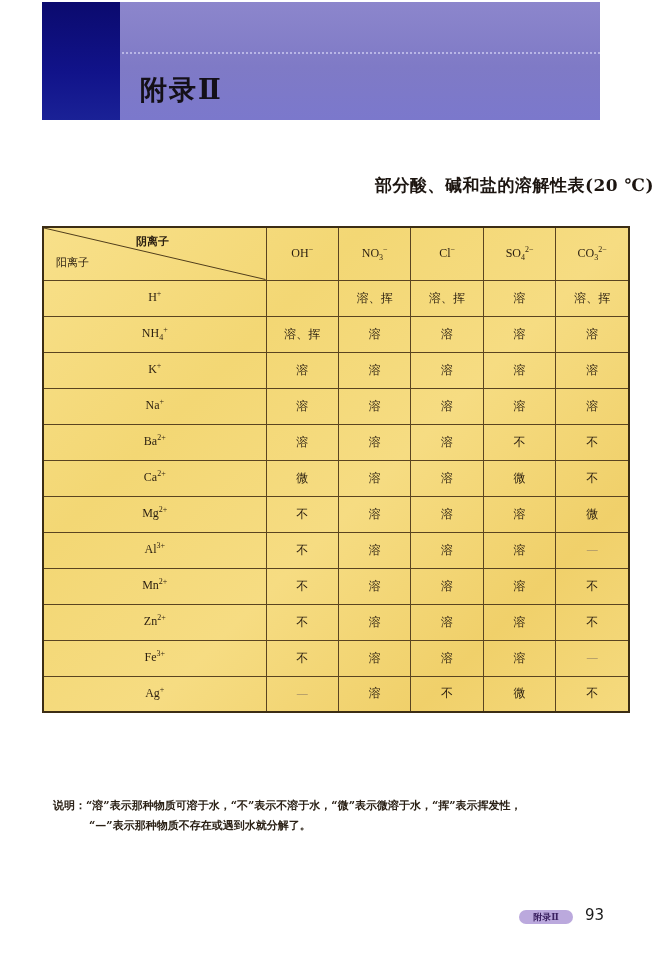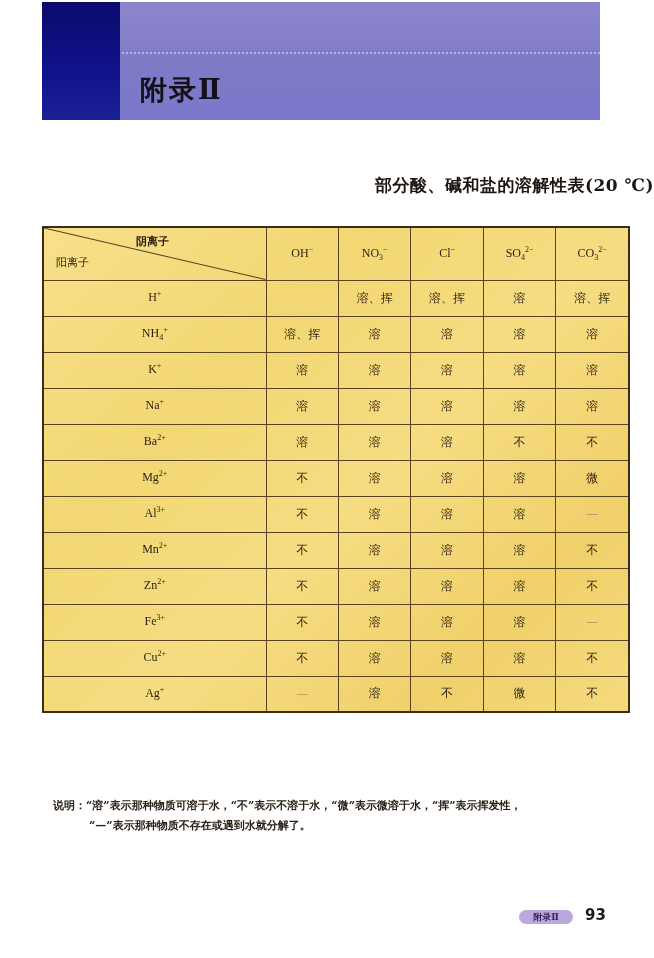--- a/index.html
+++ b/index.html
@@ -52,21 +52,21 @@
   .note {
     position:absolute; left:53px; top:796px; width:580px; font-size:11px; line-height:20px;
     color:#2a2015; font-weight:bold;
   }
   .note .l2 { padding-left:36px; }
   .footer-badge {
     position:absolute; left:519px; top:910px; width:54px; height:14px; border-radius:8px;
     background:#bba9dd; font-size:9px; font-weight:bold; color:#3a2060; text-align:center; line-height:14px;
   }
   .page-num {
-    position:absolute; left:585px; top:906px; font-size:15px; font-weight:bold; color:#1a1a1a;
+    position:absolute; left:585px; top:906px; font-size:15px; font-weight:normal; color:#1a1a1a;
     font-family: "DejaVu Sans", "Liberation Sans", sans-serif;
   }
 </style>
 </head>
 <body>
 
 <div class="banner"></div>
 <div class="banner-dark"></div>
 <div class="banner-dots"></div>
 <div class="banner-title">附录Ⅱ</div>
@@ -125,20 +125,28 @@
       </tr>
       <tr class="row">
         <td class="cation"><span>Ba</span><sub></sub><sup>2+</sup></td>
         <td class="val">溶</td>
         <td class="val">溶</td>
         <td class="val">溶</td>
         <td class="val">不</td>
         <td class="val">不</td>
       </tr>
       <tr class="row">
+        <td class="cation"><span>Ca</span><sub></sub><sup>2+</sup></td>
+        <td class="val">微</td>
+        <td class="val">溶</td>
+        <td class="val">溶</td>
+        <td class="val">微</td>
+        <td class="val">不</td>
+      </tr>
+      <tr class="row">
         <td class="cation"><span>Mg</span><sub></sub><sup>2+</sup></td>
         <td class="val">不</td>
         <td class="val">溶</td>
         <td class="val">溶</td>
         <td class="val">溶</td>
         <td class="val">微</td>
       </tr>
       <tr class="row">
         <td class="cation"><span>Al</span><sub></sub><sup>3+</sup></td>
         <td class="val">不</td>
@@ -163,28 +171,20 @@
         <td class="val">溶</td>
         <td class="val">不</td>
       </tr>
       <tr class="row">
         <td class="cation"><span>Fe</span><sub></sub><sup>3+</sup></td>
         <td class="val">不</td>
         <td class="val">溶</td>
         <td class="val">溶</td>
         <td class="val">溶</td>
         <td class="val dash">—</td>
-      </tr>
-      <tr class="row">
-        <td class="cation"><span>Cu</span><sub></sub><sup>2+</sup></td>
-        <td class="val">不</td>
-        <td class="val">溶</td>
-        <td class="val">溶</td>
-        <td class="val">溶</td>
-        <td class="val">不</td>
       </tr>
       <tr class="row">
         <td class="cation"><span>Ag</span><sub></sub><sup>+</sup></td>
         <td class="val dash">—</td>
         <td class="val">溶</td>
         <td class="val">不</td>
         <td class="val">微</td>
         <td class="val">不</td>
       </tr>
     </tbody>

